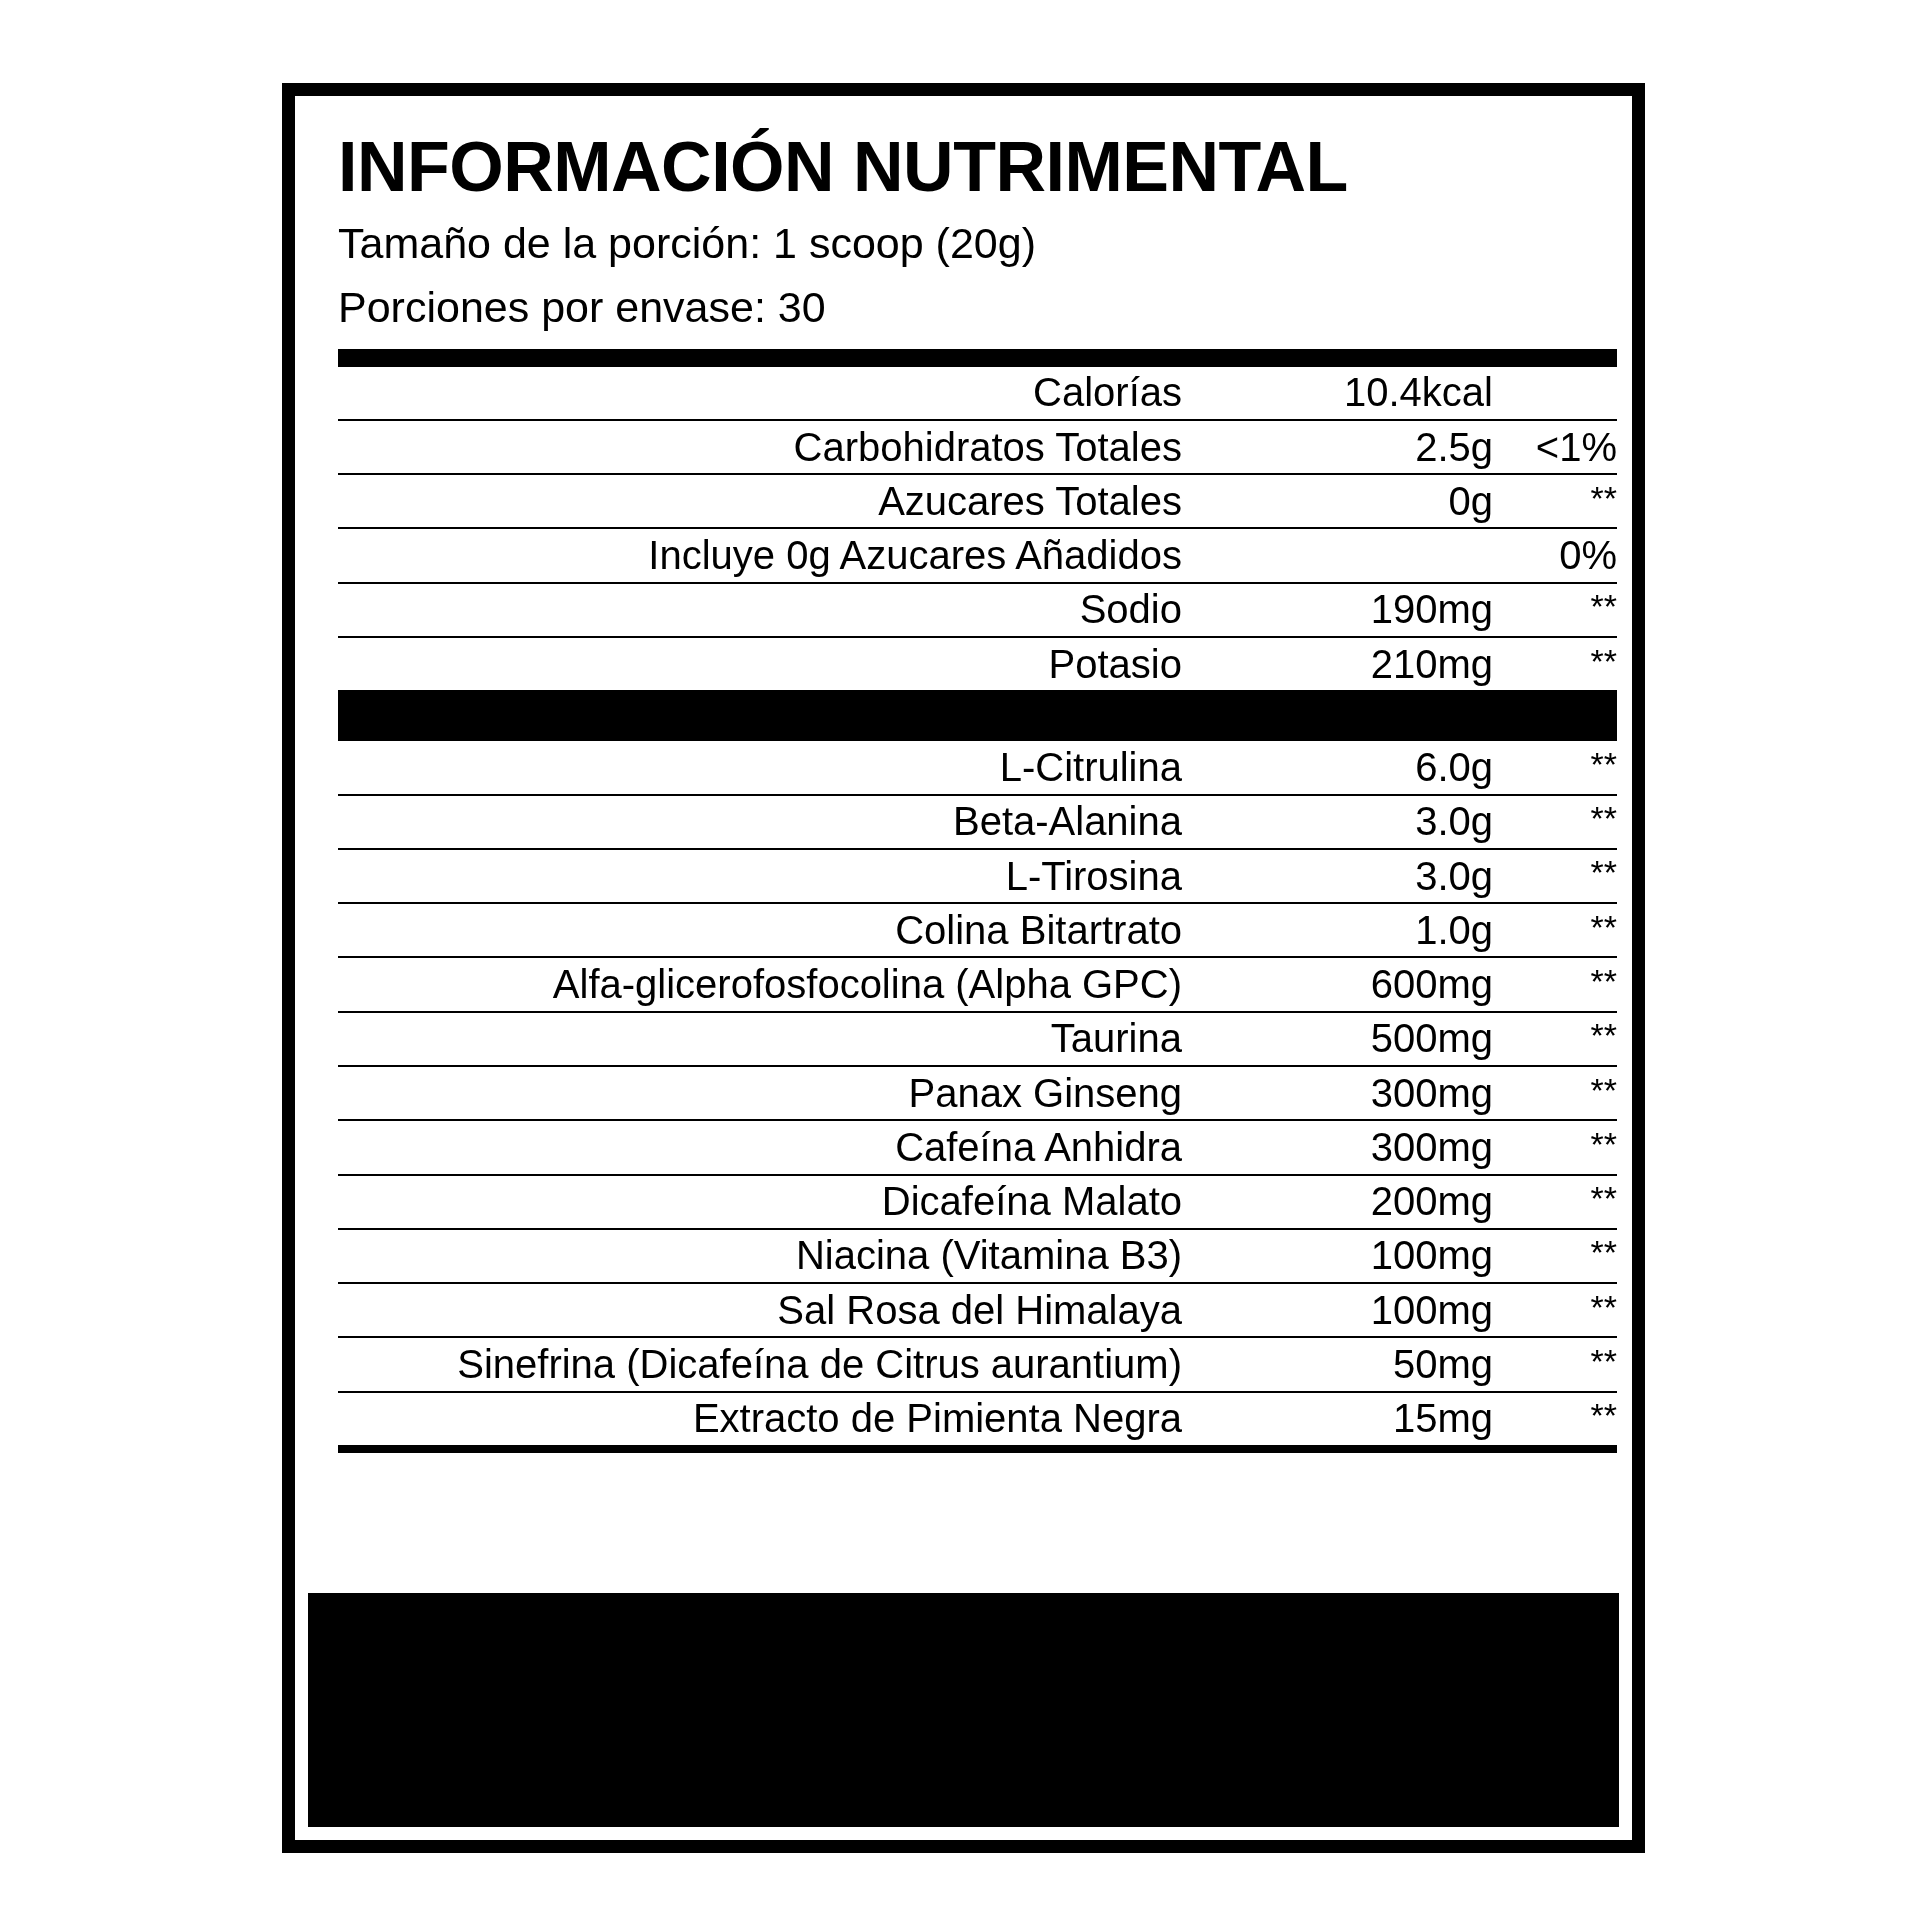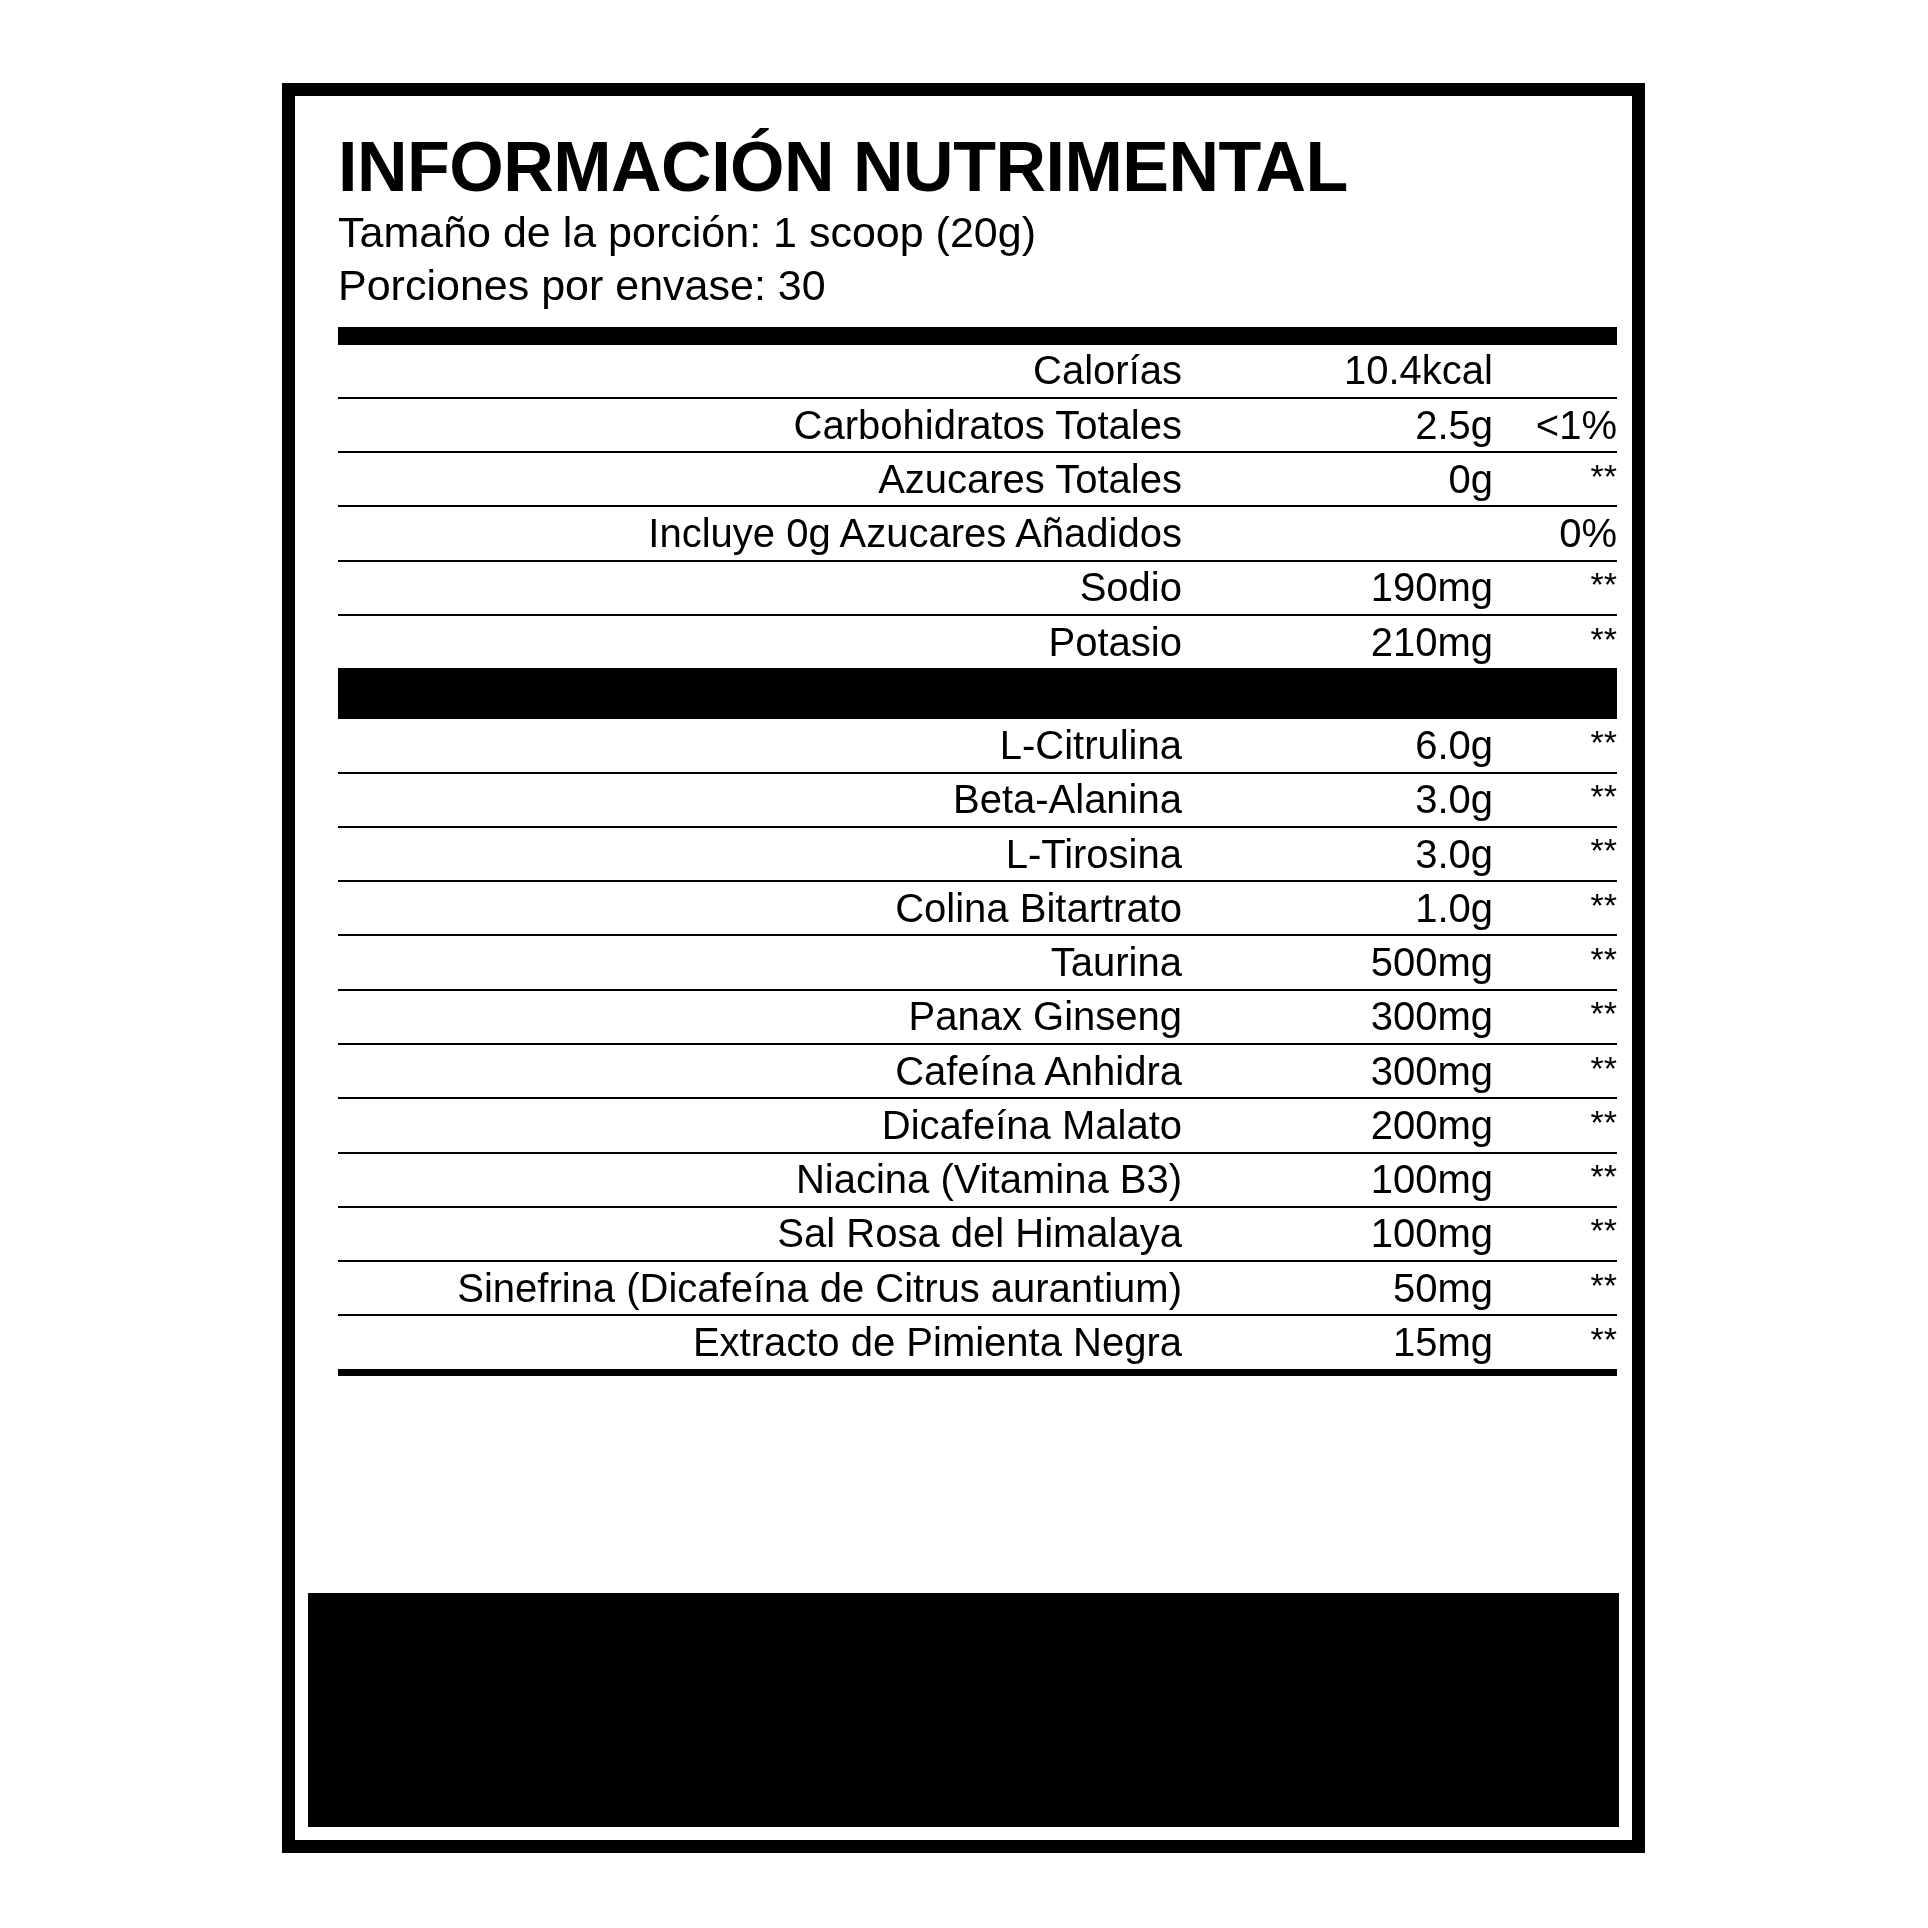--- a/index.html
+++ b/index.html
@@ -55,21 +55,21 @@
     font-weight: bold;
     letter-spacing: -0.5px;
     line-height: 1.05;
     margin-top: 13px;
     white-space: nowrap;
   }
 
   .serving-line {
     font-size: 43px;
     line-height: 1.22;
-    margin-top: 1px;
+    margin-top: 12px;
     white-space: nowrap;
   }
 
   .rule-thick {
     height: 12.2px;
     background: #000000;
     margin-top: 15px;
   }
   .rule-medium {
     height: 5.6px;
@@ -228,20 +228,25 @@
               <td class="name indent-1">L-Tirosina</td>
               <td class="amount">3.0g</td>
               <td class="dv stars">**</td>
             </tr>
             <tr>
               <td class="name indent-1">Colina Bitartrato</td>
               <td class="amount">1.0g</td>
               <td class="dv stars">**</td>
             </tr>
             <tr>
+              <td class="name indent-1">Alfa-glicerofosfocolina (Alpha GPC)</td>
+              <td class="amount">600mg</td>
+              <td class="dv stars">**</td>
+            </tr>
+            <tr>
               <td class="name indent-1">Taurina</td>
               <td class="amount">500mg</td>
               <td class="dv stars">**</td>
             </tr>
             <tr>
               <td class="name indent-1">Panax Ginseng</td>
               <td class="amount">300mg</td>
               <td class="dv stars">**</td>
             </tr>
             <tr>

